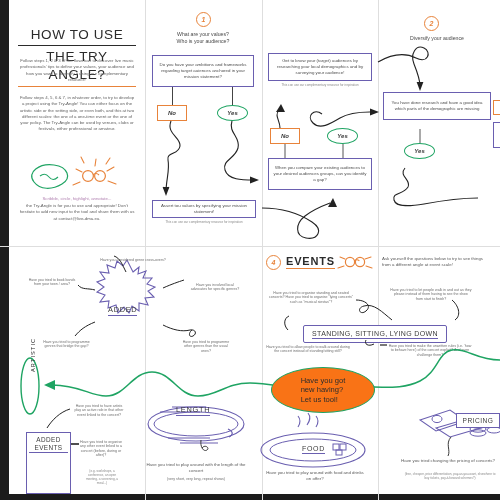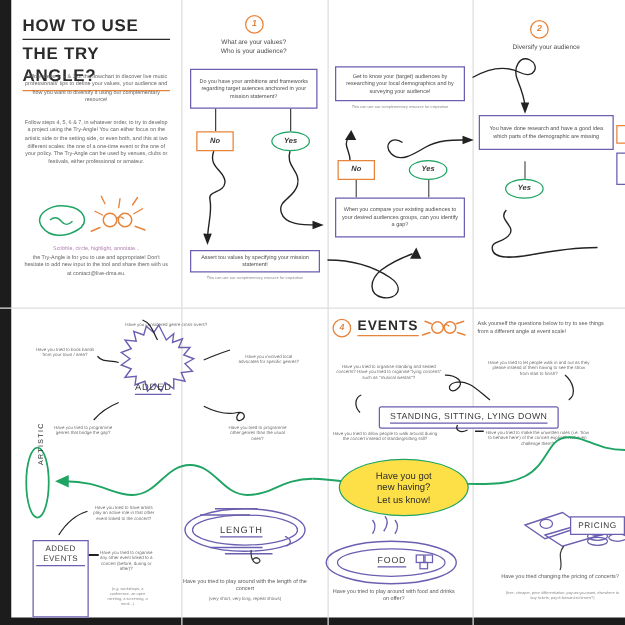--- a/index.html
+++ b/index.html
@@ -10,22 +10,22 @@
   }
   .edge-left{position:absolute;left:0;top:0;width:9px;height:500px;background:#1c1c1c;}
   .edge-bottom{position:absolute;left:0;bottom:0;width:500px;height:6px;background:#1c1c1c;}
   .fold{position:absolute;top:0;width:1px;height:500px;background:#dedede;}
   .hfold{position:absolute;left:0;width:500px;height:1px;background:#dedede;}
   .tiny{font-size:3.1px;color:#8a8a8a;text-align:center;line-height:1.25;}
   .mini{font-size:3.6px;color:#6e6e6e;text-align:center;line-height:1.25;}
   .small{font-size:4.4px;color:#5a5a5a;text-align:center;line-height:1.28;}
 
   
-  .title{position:absolute;left:18px;top:12px;width:118px;
-    font-size:13.5px;font-weight:bold;color:#2b2b2b;letter-spacing:.6px;line-height:1.35;}
+  .title{position:absolute;left:18px;top:26px;width:118px;text-align:center;
+    font-size:13.5px;font-weight:normal;color:#2b2b2b;letter-spacing:.6px;line-height:1.35;}
   .title .l1{display:block;border-bottom:1.4px solid #2b2b2b;padding-bottom:1px;}
   .title .l2{display:block;border-bottom:1.6px solid #e8833a;padding-bottom:1px;margin-top:2px;}
 
   .para{position:absolute;width:116px;left:19px;text-align:center;font-size:4.35px;color:#636363;line-height:1.45;}
 
   
   .box{position:absolute;border:1.1px solid #6a5fb0;background:#fff;box-sizing:border-box;
        display:flex;align-items:center;justify-content:center;padding:3px 4px;}
   .box .bt{font-size:4.4px;color:#4e4e4e;text-align:center;line-height:1.35;}
 
@@ -44,22 +44,22 @@
   
   .sectitle{position:absolute;font-size:11px;font-weight:bold;color:#2b2b2b;letter-spacing:.8px;
     border-bottom:1.4px solid #e8833a;padding-bottom:1px;}
 
   .blob-label{position:absolute;font-size:7.4px;color:#3b3b3b;letter-spacing:.7px;
     border-bottom:1px solid #6a5fb0;padding-bottom:1px;}
 
   .band{position:absolute;font-size:5.6px;letter-spacing:1.1px;color:#2b2b2b;}
 
   .greenbub{position:absolute;border:1.6px solid #1fa463;border-radius:50%;
-    display:flex;align-items:center;justify-content:center;text-align:center;
-    font-size:7.6px;color:#2d2d2d;line-height:1.25;background:#fde047;}
+    display:flex;align-items:center;justify-content:center;
+    font-size:7.6px;color:#2d2d2d;line-height:1.25;background:#f97316;}
 
   .pricebox{position:absolute;border:1.1px solid #6a5fb0;background:#fff;
     display:flex;align-items:center;justify-content:center;font-size:6.6px;color:#3b3b3b;letter-spacing:.5px;}
 
   .addedbox{position:absolute;border:1.1px solid #6a5fb0;background:#fff;box-sizing:border-box;}
   .addedbox .hd{font-size:6.4px;color:#3b3b3b;text-align:center;padding-top:3px;letter-spacing:.4px;line-height:1.2;}
   .addedbox .rule{position:absolute;left:2px;right:2px;top:19px;height:1px;background:#6a5fb0;}
 
   .standbox{position:absolute;border:1.2px solid #6a5fb0;background:#fff;border-radius:2px;
     display:flex;align-items:center;justify-content:center;font-size:7px;color:#3b3b3b;letter-spacing:.35px;}
@@ -208,21 +208,21 @@
     <path d="M47 428 C52 420, 60 412, 70 409" fill="none" stroke="#222" stroke-width="1"></path>
     <path d="M71 444 l8 0" fill="none" stroke="#222" stroke-width="1.6"></path>
   </svg>
 
   <svg width="500" height="500">
     <ellipse cx="196" cy="424" rx="48" ry="17" fill="none" stroke="#6a5fb0" stroke-width="1.1"></ellipse>
     <ellipse cx="196" cy="424" rx="42" ry="12" fill="none" stroke="#6a5fb0" stroke-width="1"></ellipse>
     <path d="M160 412 l40 0 M172 407 l34 0 M168 438 l42 0 M180 443 l38 0 M228 429 q8 4 1 8" fill="none" stroke="#6a5fb0" stroke-width="1.1"></path>
     <path d="M201 440 C200 448, 204 452, 207 450 C210 448, 205 444, 202 448" fill="none" stroke="#3a3a3a" stroke-width="1"></path>
   </svg>
-  <div class="blob-label" style="left:176px;top:419px;">LENGTH</div>
+  <div class="blob-label" style="left:176px;top:405px;">LENGTH</div>
   <div class="small" style="position:absolute;left:144px;top:462px;width:104px;">Have you tried to play around with the length of the concert</div>
   <div class="mini" style="position:absolute;left:144px;top:477px;width:104px;">(very short, very long, repeat shows)</div>
 
   <div class="stepnum" style="left:266px;top:255px;">4</div>
   <div class="sectitle" style="left:286px;top:255px;">EVENTS</div>
 
   <svg width="500" height="500">
     <circle cx="350" cy="262" r="4.6" fill="none" stroke="#e8833a" stroke-width="1.2"></circle>
     <circle cx="360" cy="262" r="4.6" fill="none" stroke="#e8833a" stroke-width="1.2"></circle>
     <path d="M354.4 261 q2.6 -2.6 5 0" fill="none" stroke="#e8833a" stroke-width="1.1"></path>
@@ -250,21 +250,21 @@
 
   <svg width="500" height="500">
     <path d="M250 383 C270 383, 290 389, 310 389 C330 389, 344 387, 360 387" fill="none" stroke="#1fa463" stroke-width="1.5"></path>
     <path d="M360 387 C388 387, 404 389, 420 381 C438 372, 438 352, 452 350 C468 348, 476 360, 500 360" fill="none" stroke="#1fa463" stroke-width="1.5"></path>
   </svg>
 
   <div class="greenbub" style="left:271px;top:367px;width:102px;height:44px;">
     <div>
       <span>Have you got</span><br>
       <span>new having?</span><br>
-      <span>Let us know!</span>
+      <span>Let us tool!</span>
     </div>
   </div>
 
   <svg width="500" height="500">
     <ellipse cx="313" cy="450" rx="52" ry="17" fill="none" stroke="#6a5fb0" stroke-width="1.1"></ellipse>
     <ellipse cx="313" cy="450" rx="43" ry="11" fill="none" stroke="#6a5fb0" stroke-width="1"></ellipse>
     <path d="M298 427 q4 -6 0 -11 M307 425 q5 -7 1 -12 M316 427 q4 -6 0 -11" fill="none" stroke="#6a5fb0" stroke-width="1.1"></path>
     <rect x="333" y="444" width="6" height="6" fill="none" stroke="#6a5fb0" stroke-width="1"></rect>
     <rect x="340" y="444" width="6" height="6" fill="none" stroke="#6a5fb0" stroke-width="1"></rect>
     <rect x="336" y="450" width="6" height="5" fill="none" stroke="#6a5fb0" stroke-width="1"></rect>

